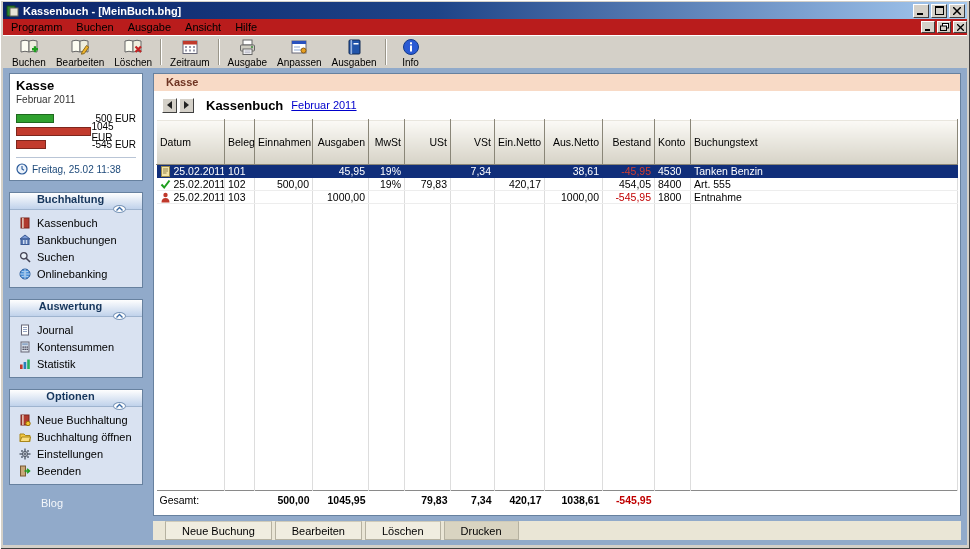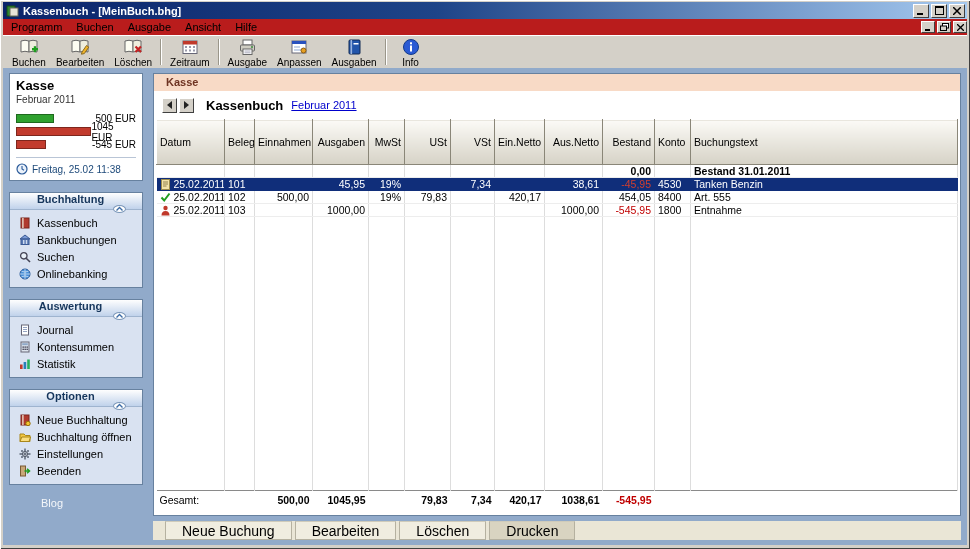--- a/index.html
+++ b/index.html
@@ -91,21 +91,21 @@
   tr.sel td.neg { color:#D23F2F; }
   tr.filler td { height:auto; border-bottom:none; }
   tfoot td { border-top:1px solid #8a8a8a; font-weight:bold; height:17px; padding:3px 3px 0;
              text-align:right; white-space:nowrap; }
   tfoot td.lbl { font-weight:normal; text-align:left; }
   .dcell { display:flex; align-items:center; gap:3px; }
   .ric { width:11px; height:11px; flex:0 0 11px; display:inline-flex; }
 
   .bottom-strip { height:19px; margin-top:5px; background:#EAE6D6; display:flex; align-items:stretch;
                   padding-left:12px; }
-  .bbtn { padding:0 16px; display:flex; align-items:center; font-size:14px;
+  .bbtn { padding:0 16px; display:flex; align-items:center; font-size:11px;
           border:1px solid #B5B1A0; border-top-color:#CFCBBA; background:#F0EDE0;
           margin-right:3px; cursor:pointer; }
   .bbtn.active { background:#D9D4C1; }
 </style>
 </head>
 <body>
 
 <div class="window">
 
   <div class="titlebar">
@@ -495,34 +495,20 @@
                 <th>USt</th>
                 <th>VSt</th>
                 <th>Ein.Netto</th>
                 <th>Aus.Netto</th>
                 <th>Bestand</th>
                 <th class="l">Konto</th>
                 <th class="l">Buchungstext</th>
               </tr>
             </thead>
             <tbody>
-              <tr>
-                <td class="l"></td>
-                  <td></td>
-                  <td></td>
-                <td></td>
-                  <td></td>
-                  <td></td>
-                <td></td>
-                  <td></td>
-                  <td></td>
-                <td class="b">0,00</td>
-                <td></td>
-                <td class="l b">Bestand 31.01.2011</td>
-              </tr>
               <tr class="sel">
                 <td class="l">
                     <span class="dcell">
                       <span class="ric">
                         <svg width="11" height="11">
                           <rect x="1.5" y="0.5" width="8" height="10" fill="#F2E3A8" stroke="#9A8A4A"></rect>
                           <path d="M3 3 h5 M3 5 h5 M3 7 h3.5" stroke="#7A6A3A" stroke-width="0.8"></path>
                         </svg>
                       </span>
                       <span>25.02.2011</span>

